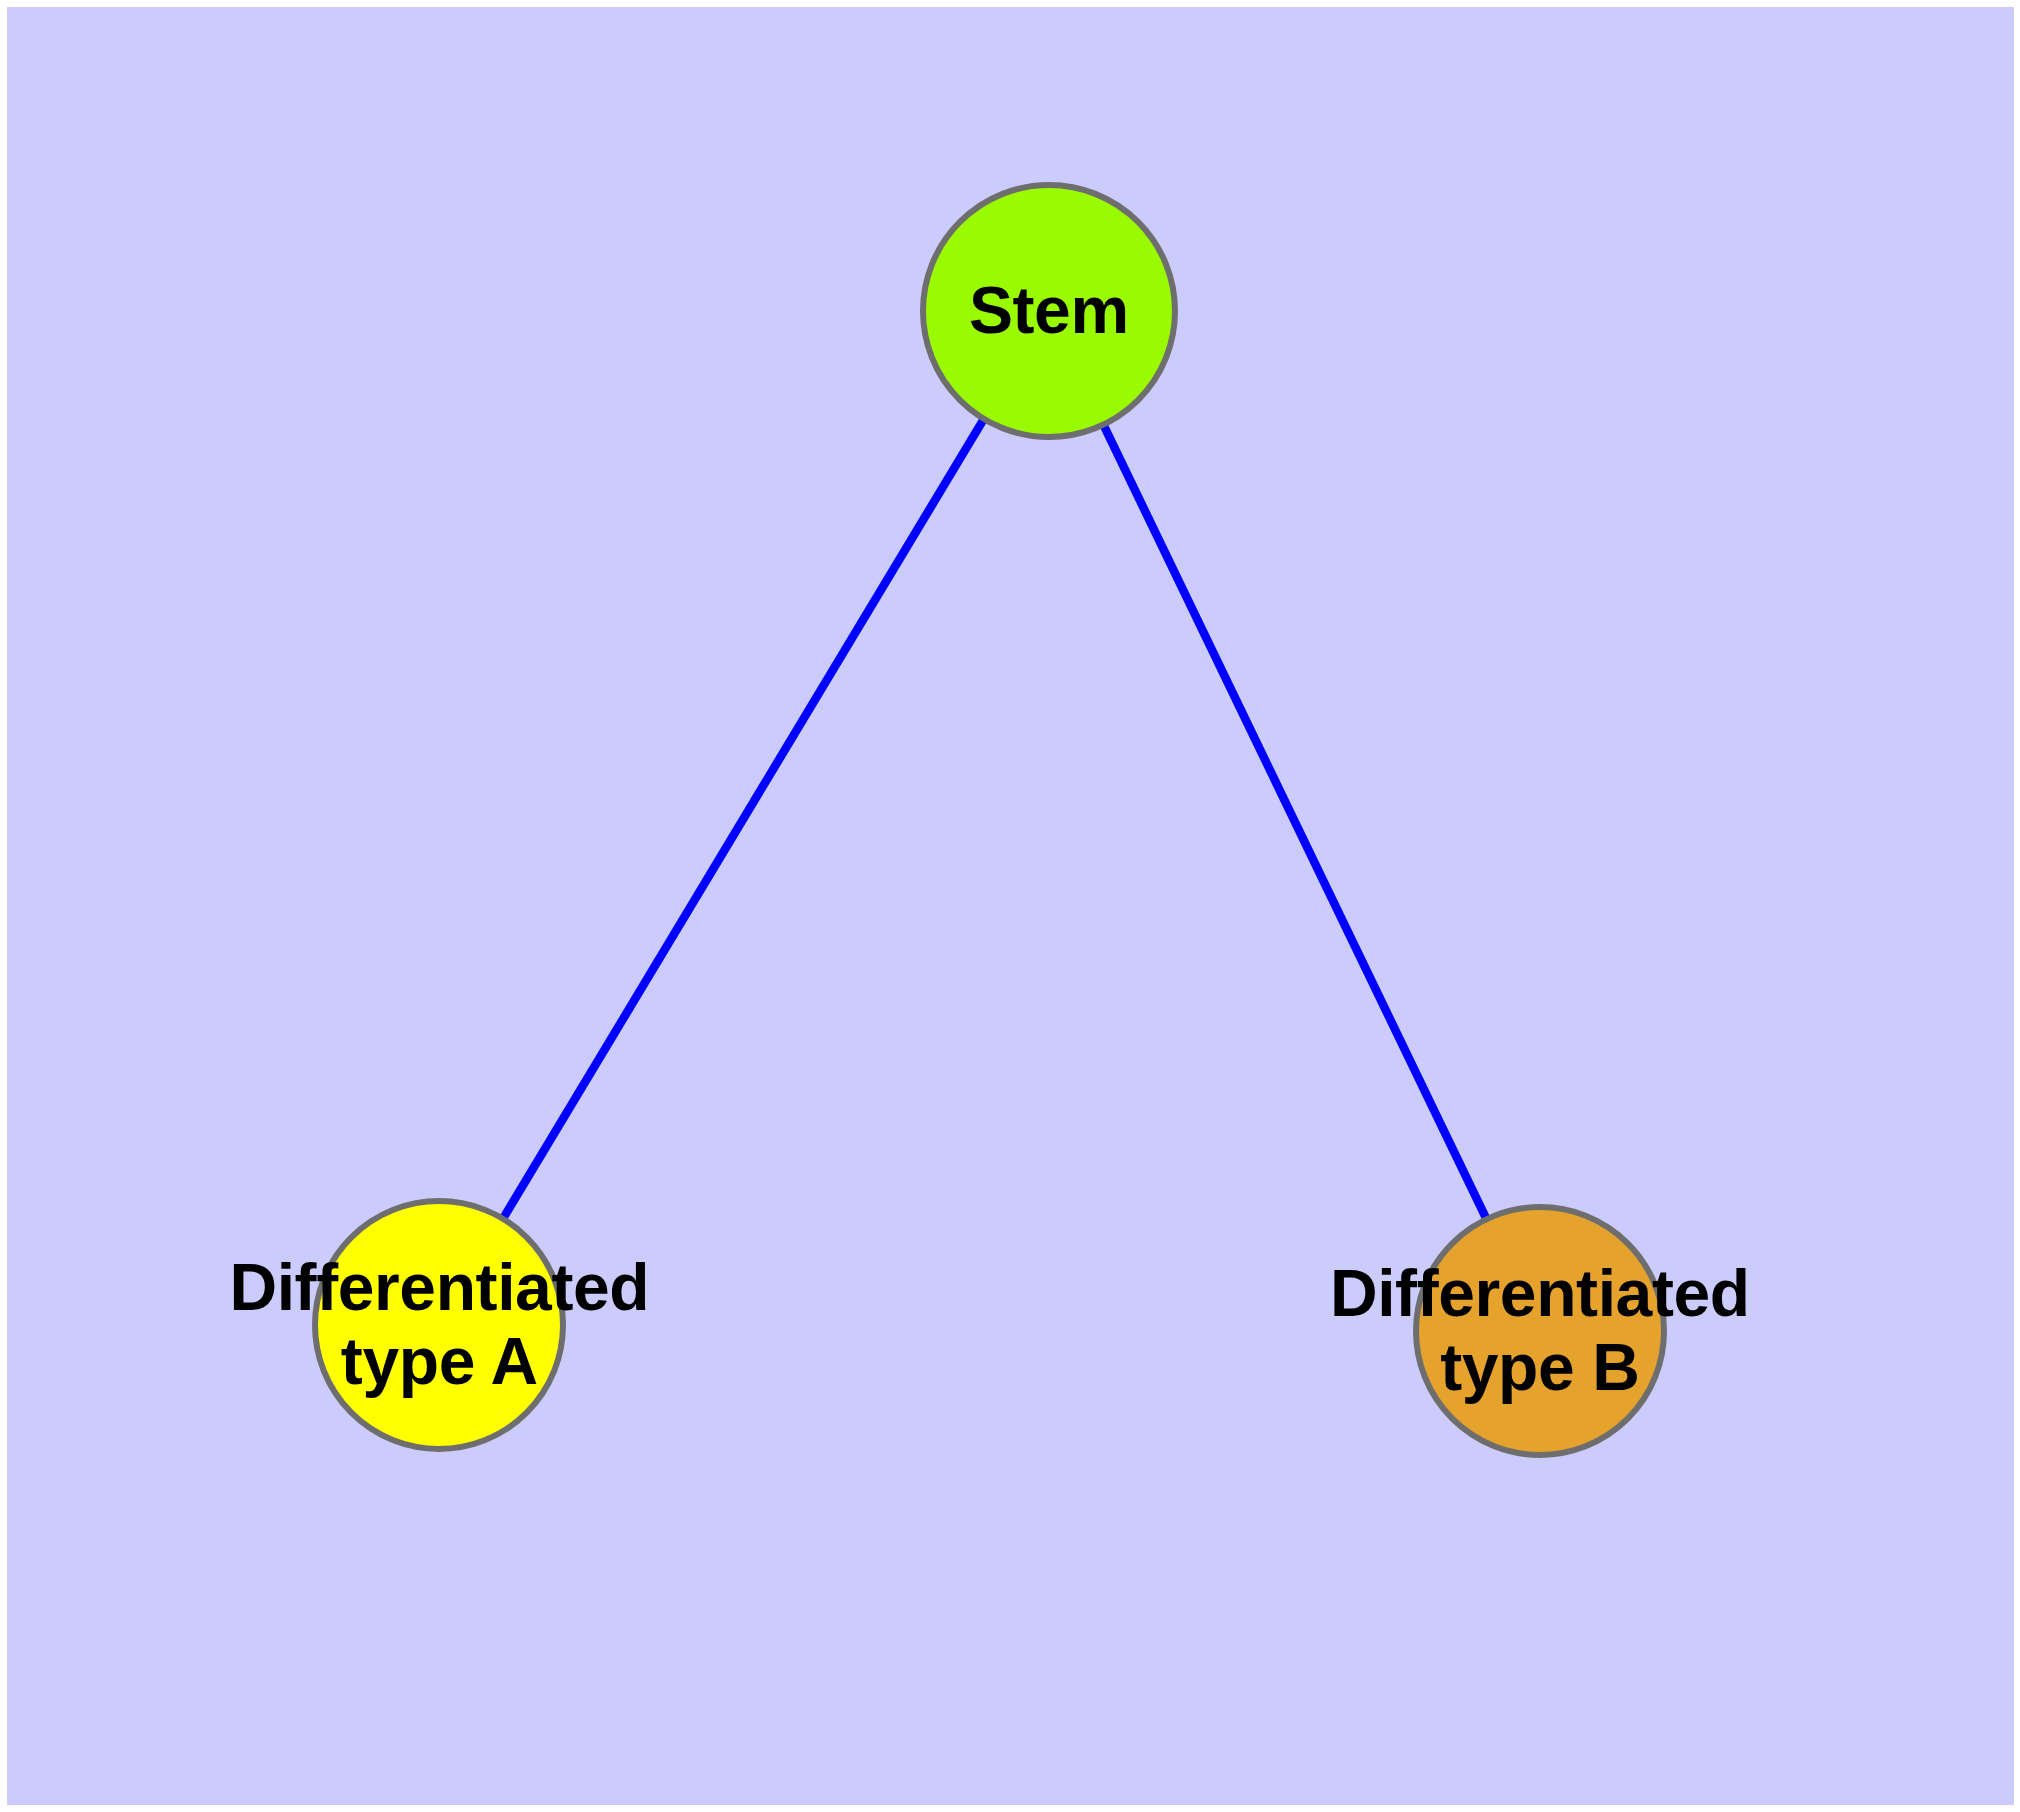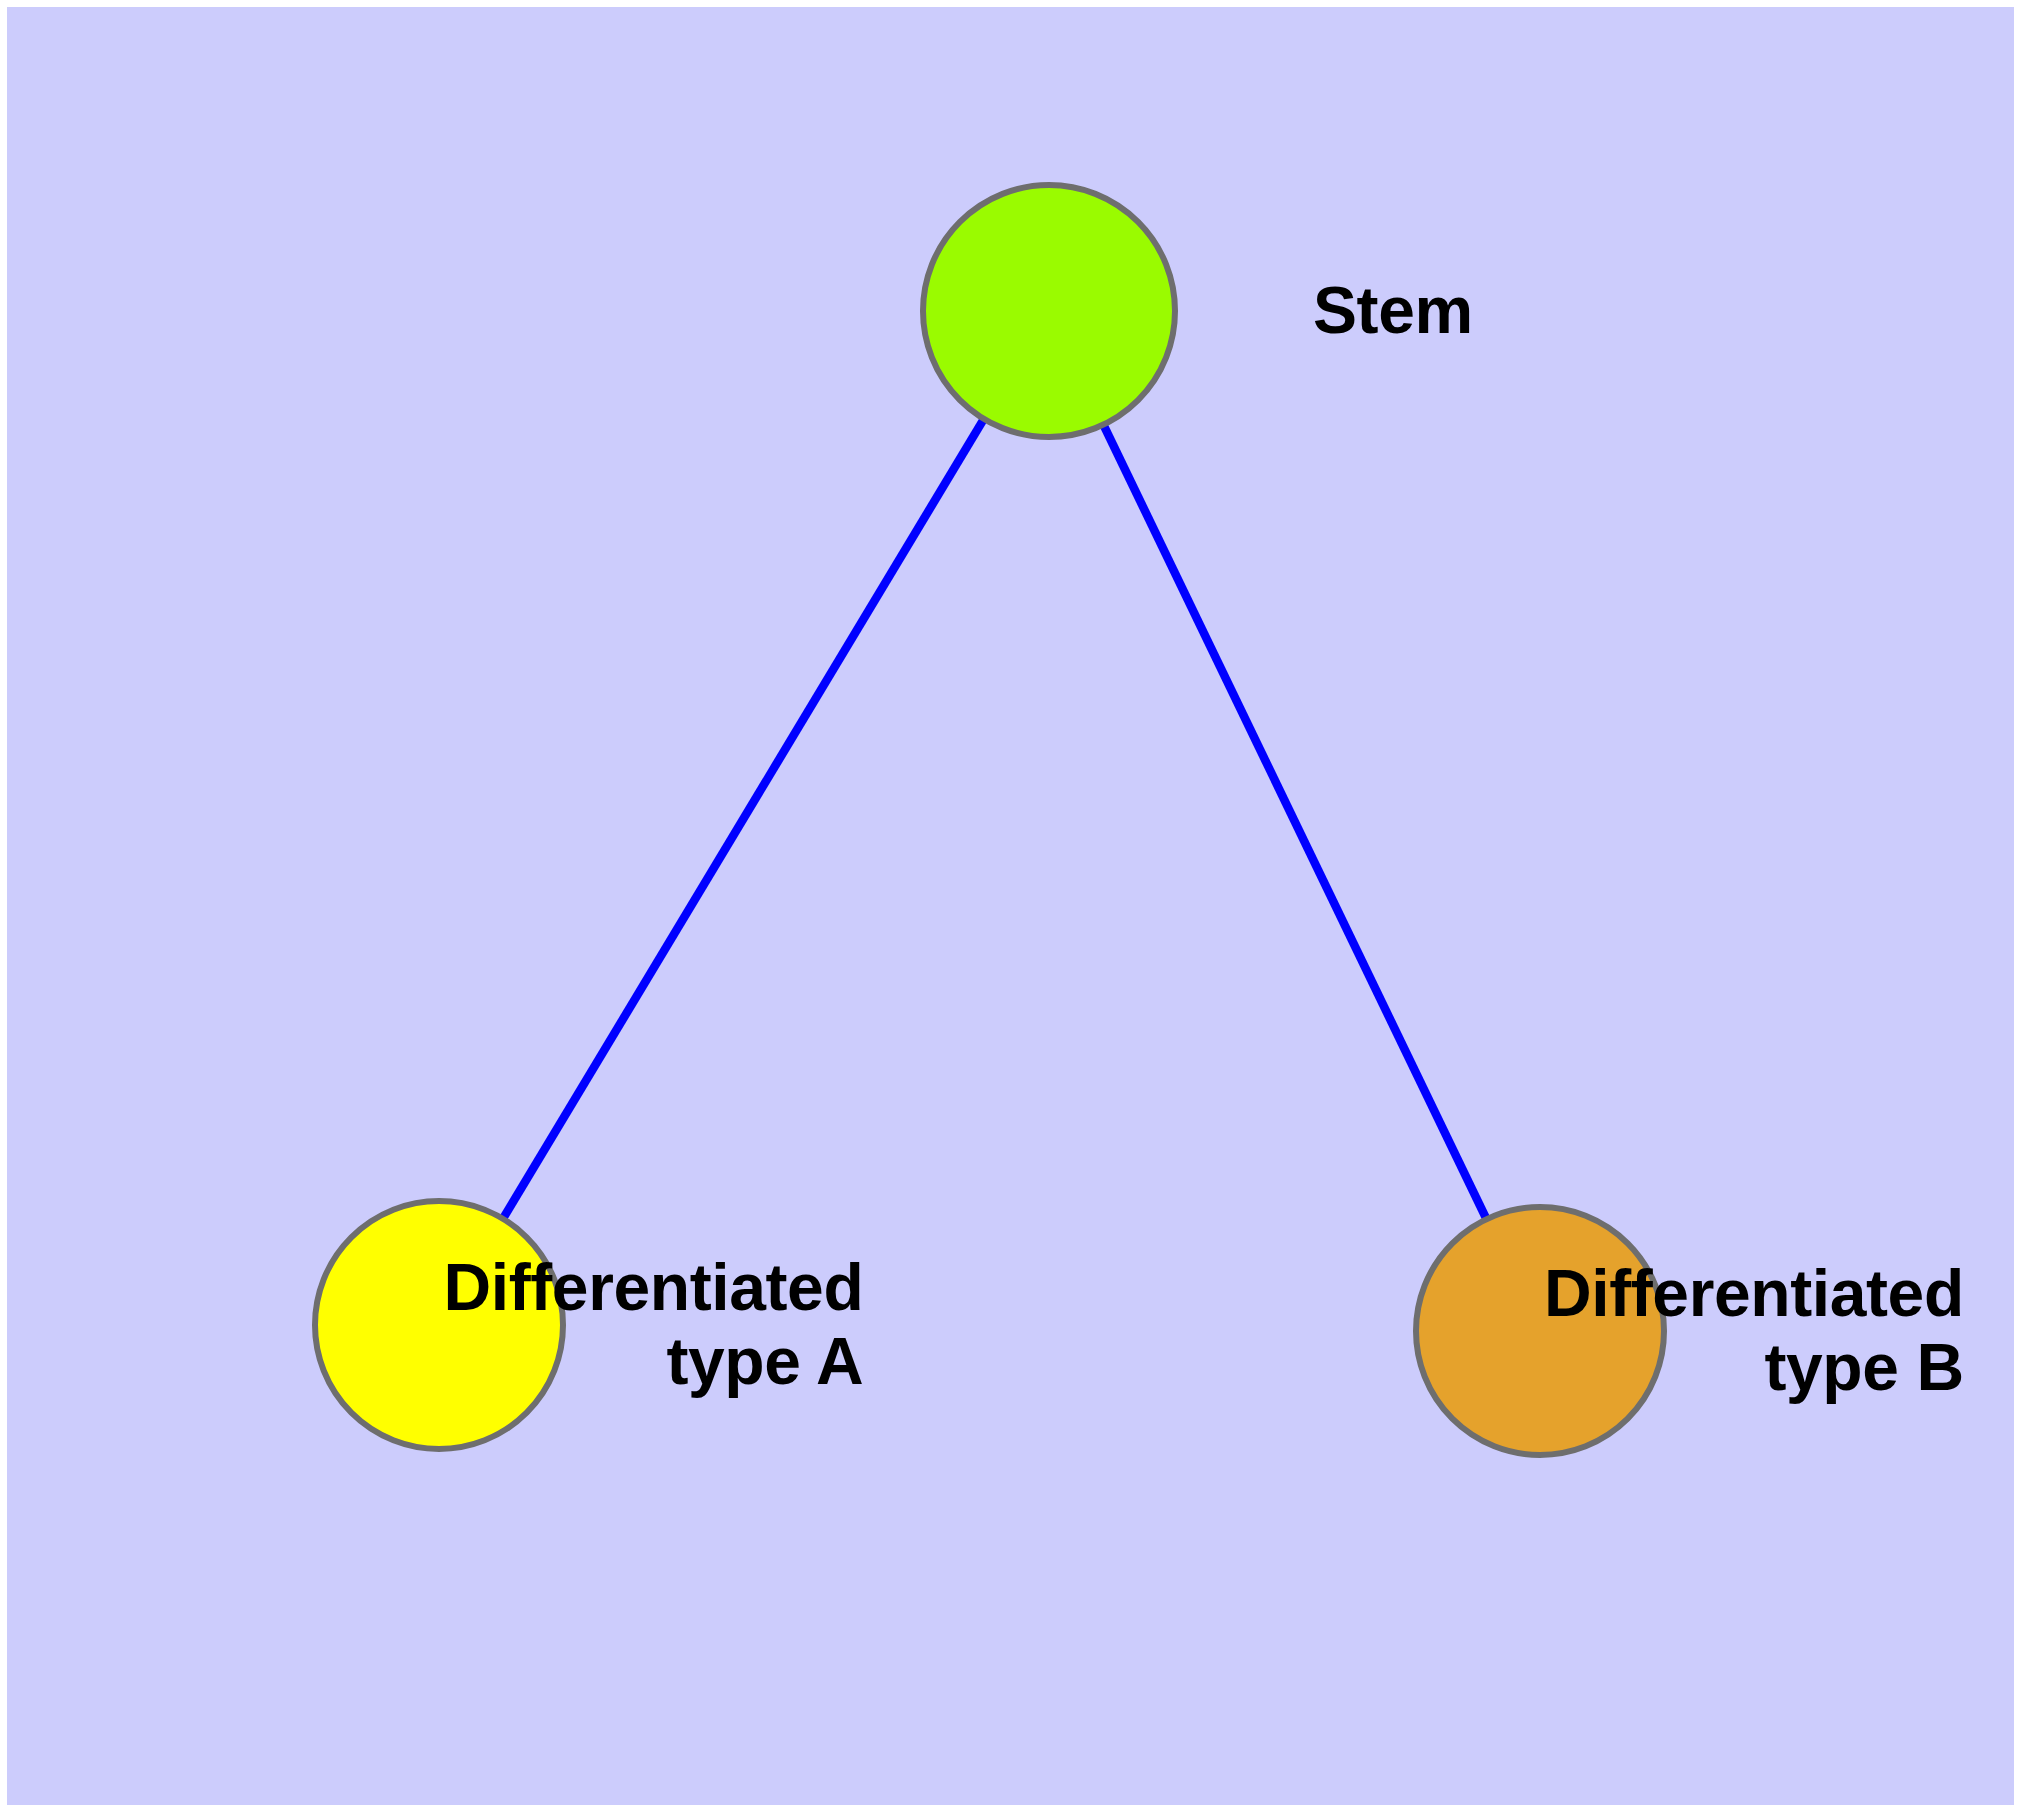--- a/index.html
+++ b/index.html
@@ -33,21 +33,21 @@
   }
   .graph-node {
     position: absolute;
     border-radius: 50%;
     box-sizing: border-box;
   }
   .node-label {
     position: absolute;
     color: #000000;
     font-weight: bold;
-    text-align: right;
+    text-align: center;
     line-height: 1.12;
     white-space: pre;
     letter-spacing: -0.4px;
     pointer-events: none;
   }
 </style>
 </head>
 <body>
 
 <div id="canvas" style="width: 2021px; height: 1812px; background: rgb(255, 255, 255);">

